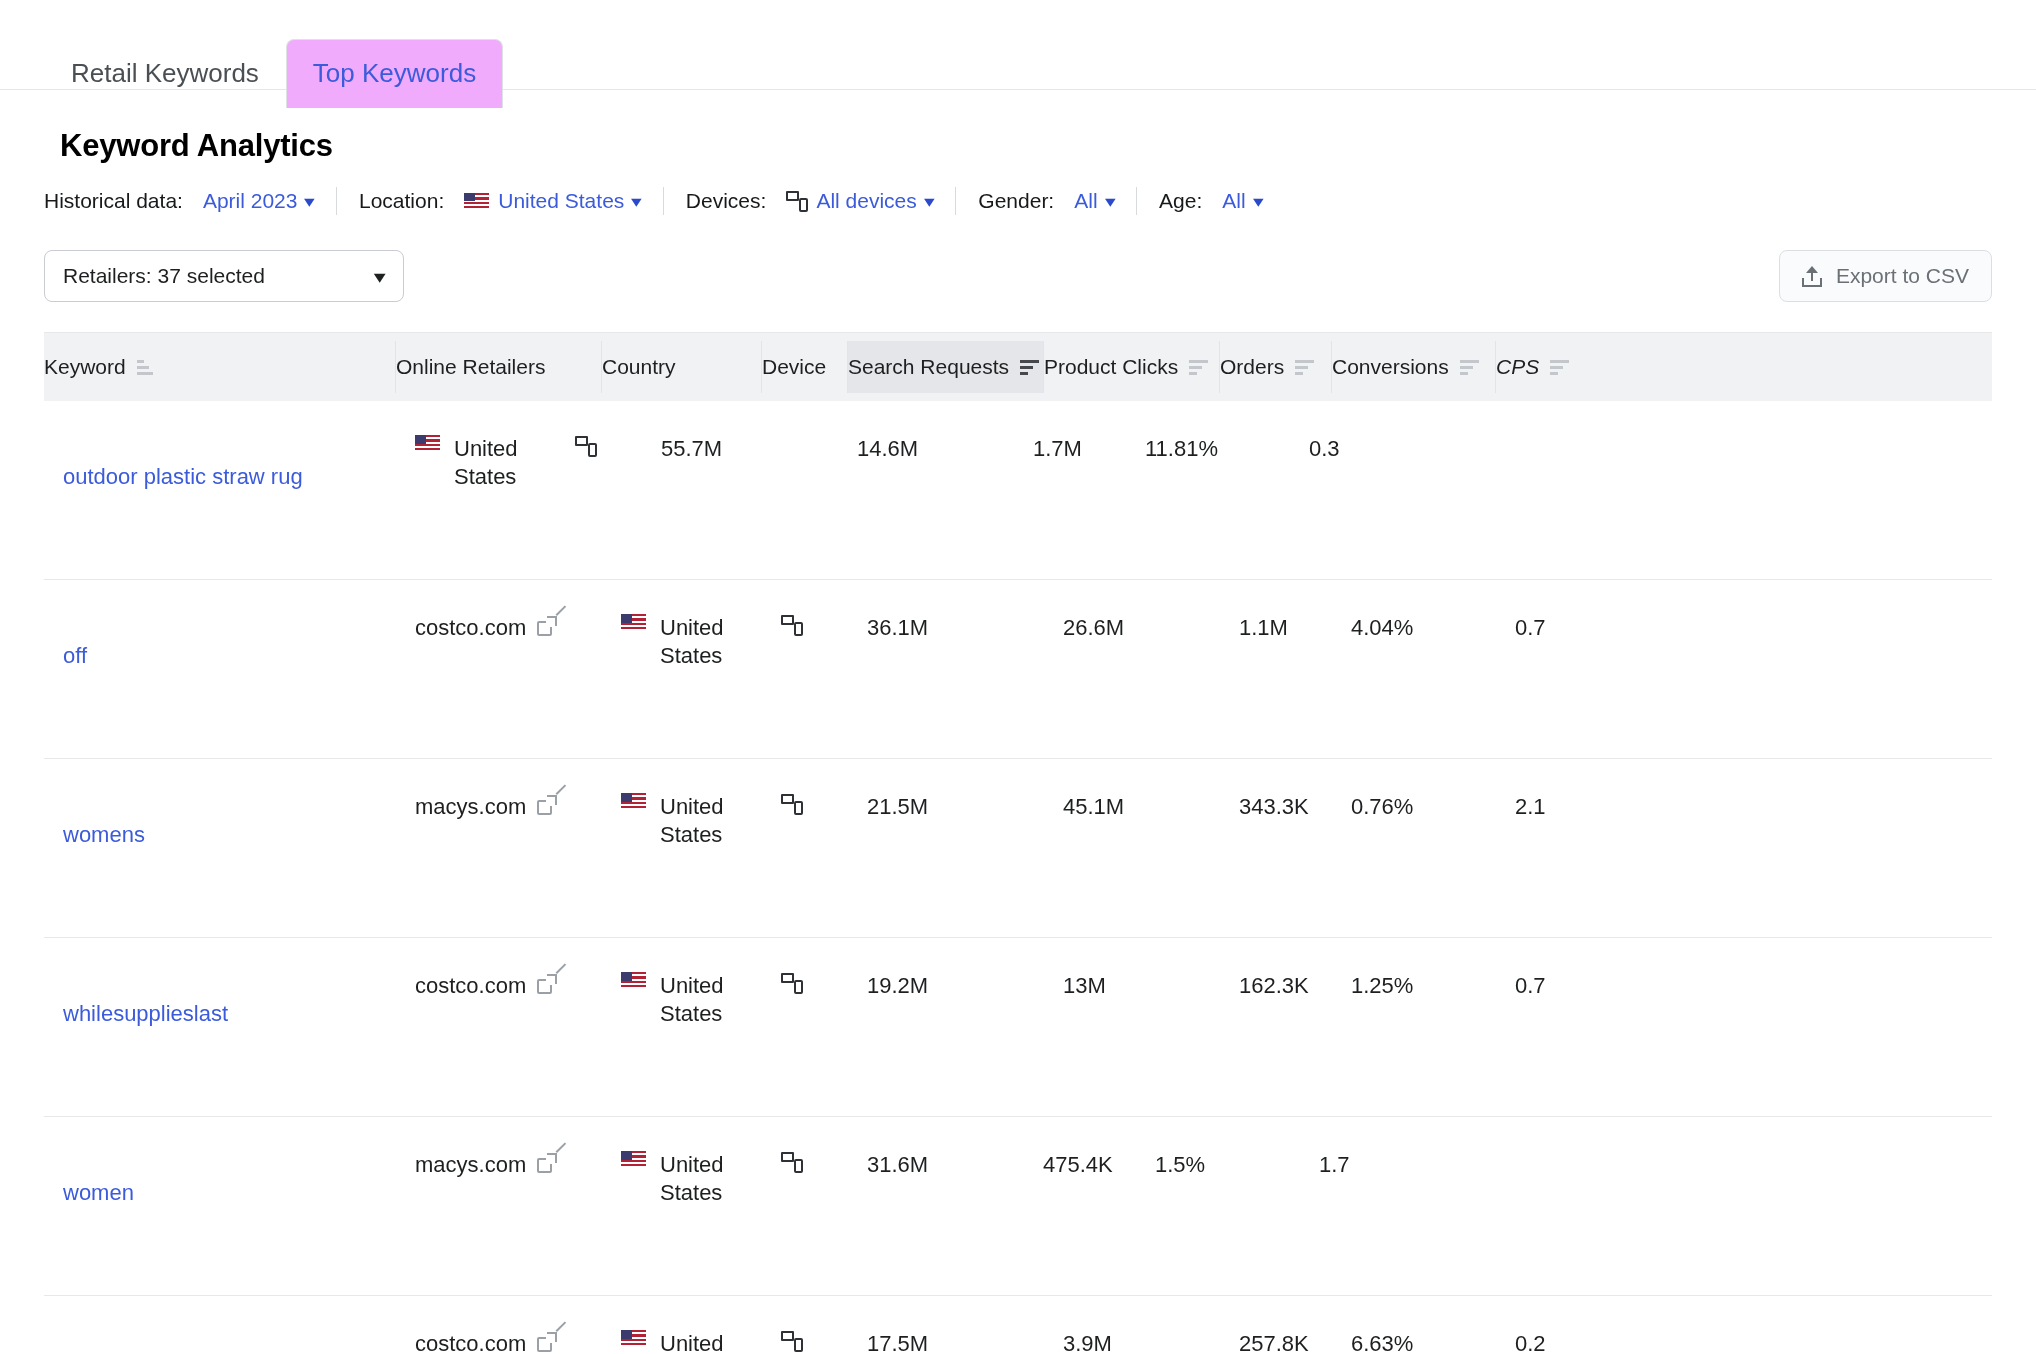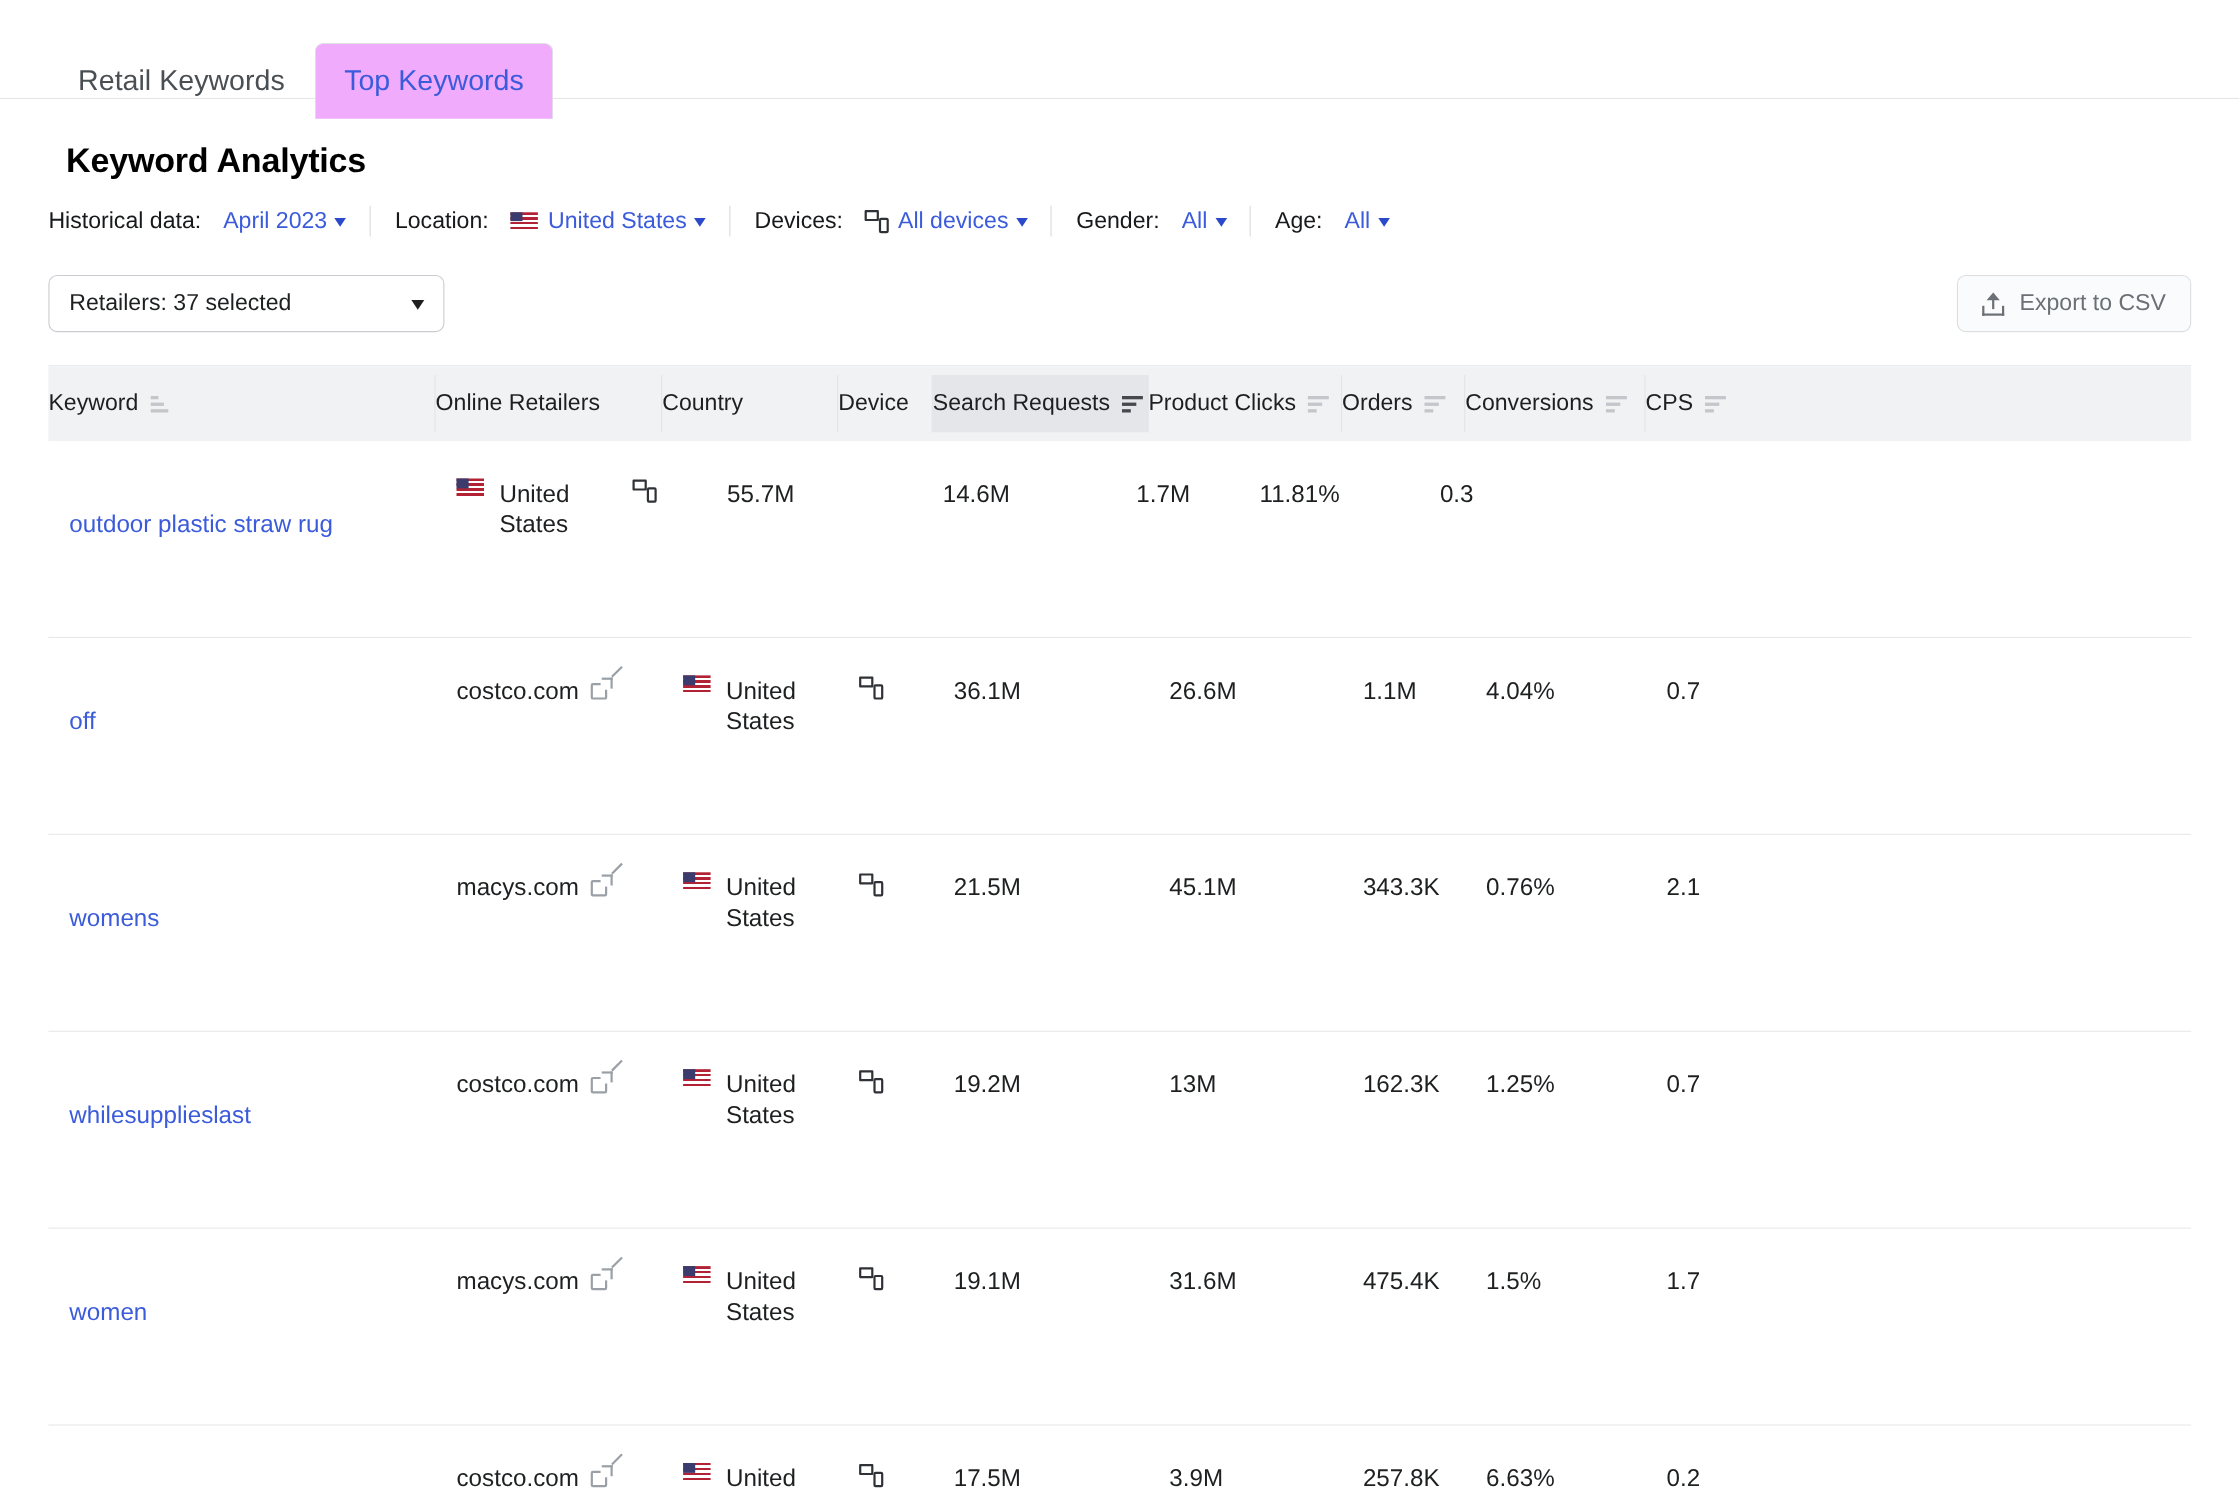--- a/index.html
+++ b/index.html
@@ -220,21 +220,21 @@
     display: flex;
     align-items: center;
     font-size: 21px;
     color: #1d1f20;
     height: 52px;
     box-sizing: border-box;
     border-right: 1px solid #e2e4e7;
     cursor: pointer;
     white-space: nowrap;
   }
-  .th:last-child { border-right: none; }
+  .th:last-child { border-right: none; font-style: italic; }
   .th.active { background: #e4e6e9; }
   .sort-icon {
     display: inline-block;
     width: 19px; height: 16px;
     margin-left: 11px;
     position: relative;
     flex: none;
   }
   .sort-icon i {
     position: absolute;
@@ -576,21 +576,20 @@
               </span>
             </span>
           </div>
           <div class="td c-country" style="padding-top:16px">
             <span class="country-cell">
               <span class="flag"></span>
               <span class="country-name" style="padding-top:18px">United States</span>
             </span>
           </div>
           <div class="td c-device device-cell"><span class="dev-icon"><span class="scr"></span><span class="phn"></span></span></div>
-          <div class="td c-search">19.1M</div>
           <div class="td c-clicks">31.6M</div>
           <div class="td c-orders">475.4K</div>
           <div class="td c-conv">1.5%</div>
           <div class="td c-cps">1.7</div>
         </div>
         <div class="row">
           <div class="td c-keyword keyword"></div>
           <div class="td c-retailer">
             <span class="retailer-cell">
               <span>costco.com</span>

